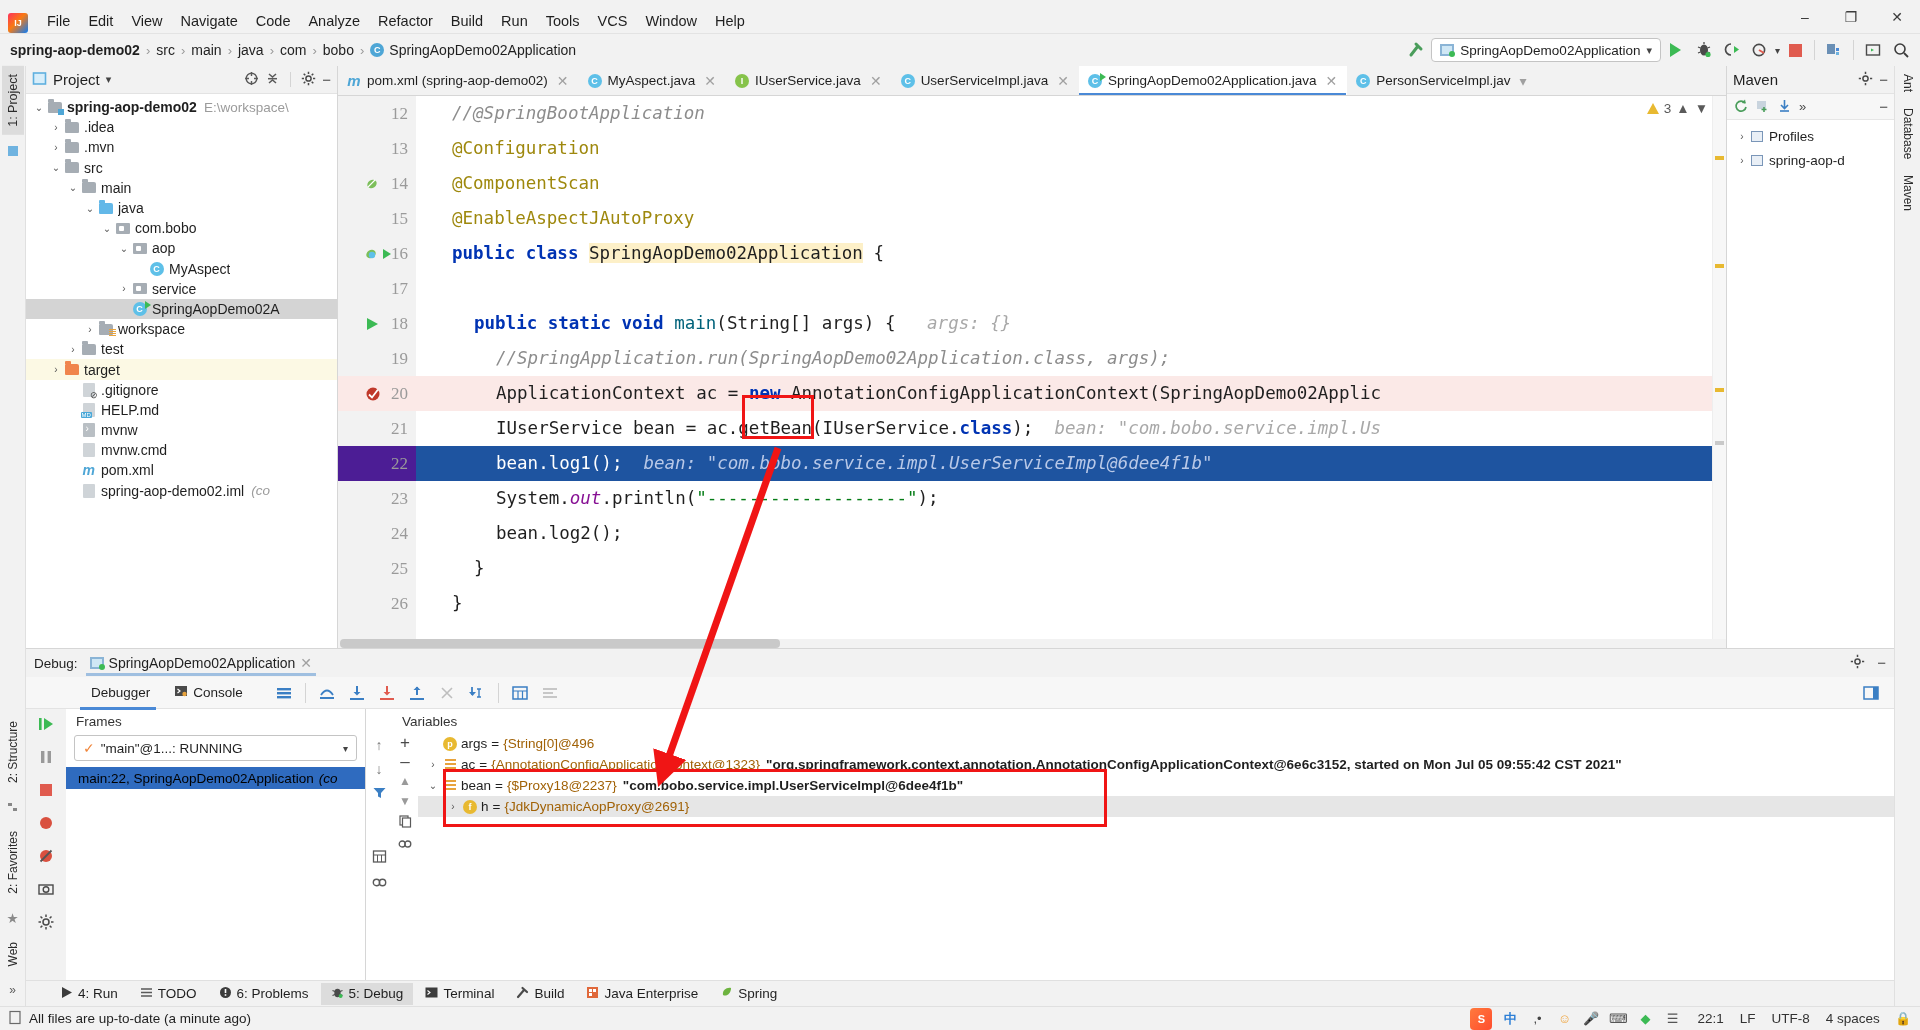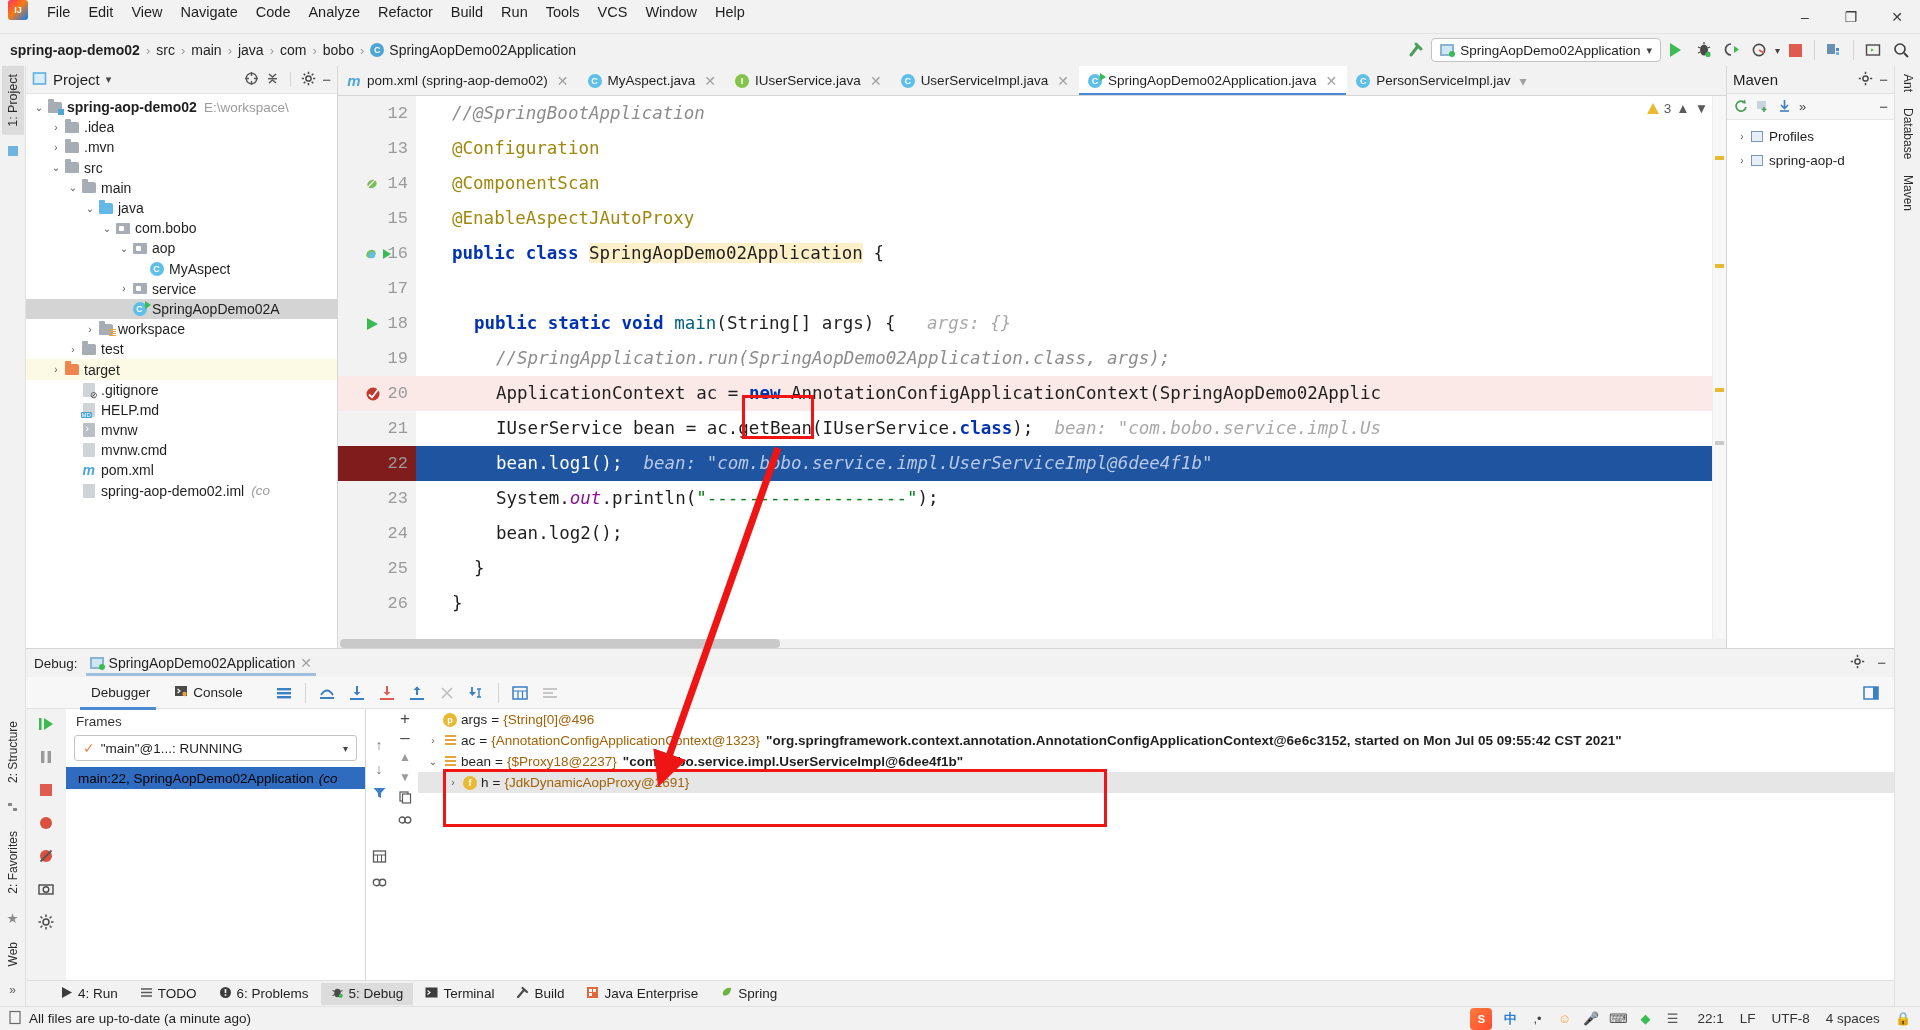--- a/index.html
+++ b/index.html
@@ -9,21 +9,21 @@
     background: #f2f2f2;
     font-family: "Liberation Sans", sans-serif;
     font-size: 13.5px;
     color: #1f1f1f;
     -webkit-font-smoothing: antialiased;
   }
   .app { position: relative; width: 1920px; height: 1030px; display: flex; flex-direction: column; }
 
   
   .menubar {
-    height: 34px; background: #f2f2f2; display: flex; align-items: flex-start;
+    height: 34px; background: #f2f2f2; display: flex; align-items: flex-end;
     padding-left: 8px; position: relative; flex: 0 0 34px;
     border-bottom: 1px solid #e3e3e3;
   }
   .ij-logo {
     width: 20px; height: 20px; margin-right: 10px; border-radius: 3px;
     background: linear-gradient(135deg,#fe315d 0%,#f97a12 45%,#087cfa 100%);
     position: relative; flex: none;
   }
   .ij-logo::after {
     content: "IJ"; position: absolute; inset: 0; color: #fff; font-size: 9px;
@@ -161,21 +161,21 @@
   .tabicon { width: 14px;height:14px;border-radius:50%;background:#5ec0e8;color:#fff;font-size:9px;
     display:flex;align-items:center;justify-content:center;font-weight:bold;flex:none;position:relative; }
   .tabicon.i { background:#86c34a; }
   .tabicon.m { background:none;color:#4ea6d6;font-style:italic;font-size:15px;font-weight:bold; }
   .tabicon .runmark { position:absolute;right:-4px;top:-1px;width:0;height:0;
       border-left:6px solid #3cba54;border-top:4px solid transparent;border-bottom:4px solid transparent; }
 
   .editor-wrap { flex: 1 1 auto; display: flex; position: relative; min-height: 0; overflow: hidden; }
   .gutter {
     width: 78px; flex: none; background: #f2f2f2; position: relative;
-    font-family: Liberation Mono, monospace; font-size: 17px; color: #9a9a9a;
+    font-family: Liberation Serif, serif; font-size: 17px; color: #9a9a9a;
   }
   .codearea {
     flex: 1 1 auto; position: relative; background: #fff; overflow: hidden;
     font-family: "DejaVu Sans Mono", monospace; font-size: 17.5px; line-height: 35px;
     white-space: pre;
   }
   .gline { height: 35px; line-height: 35px; text-align: right; padding-right: 8px; position: relative; }
   .gline .gmark { position: absolute; left: 26px; top: 0; height: 35px; display:flex;align-items:center; }
   .gline .gfold { position: absolute; right: -14px; top: 0; height: 35px; display:flex;align-items:center;color:#b0b0b0;font-size:12px; }
   .cline { height: 35px; padding-left: 14px; position: relative; }
@@ -645,21 +645,21 @@
                     </svg>
                   </span><span>18</span><span class="gfold">▽</span></div>
                 <div class="gline"><span>19</span></div>
                 <div class="gline" style="background: rgb(251, 233, 231);"><span class="gmark">
                     <svg width="18" height="18" viewBox="0 0 18 18">
                       <circle cx="9" cy="9" r="6.5" fill="#c0392b"></circle>
                       <path d="M5 9.5 L8 12.5 L14 4.5" stroke="#fff" stroke-width="1.8" fill="none"></path>
                     </svg>
                   </span><span>20</span></div>
                 <div class="gline"><span>21</span></div>
-                <div class="gline" style="background: #7f1d1d; text-align: right;"><span>22</span></div>
+                <div class="gline" style="background: #4c1d95; text-align: right;"><span>22</span></div>
                 <div class="gline"><span>23</span></div>
                 <div class="gline"><span>24</span></div>
                 <div class="gline"><span>25</span><span class="gfold">⌂</span></div>
                 <div class="gline"><span>26</span></div>
               </div>
             <div class="codearea" id="code-area"><div class="cline" style="padding-left: 36px;"><span class="cmt">//@SpringBootApplication</span></div><div class="cline" style="padding-left: 36px;"><span class="ann">@Configuration</span></div><div class="cline" style="padding-left: 36px;"><span class="ann">@ComponentScan</span></div><div class="cline" style="padding-left: 36px;"><span class="ann">@EnableAspectJAutoProxy</span></div><div class="cline" style="padding-left: 36px;"><span class="k">public class </span><span class="hlword">SpringAopDemo02Application</span> {</div><div class="cline" style="padding-left: 14px;"></div><div class="cline" style="padding-left: 58px;"><span class="k">public static void </span><span style="color:#00627a">main</span>(String[] args) { <span class="hint">&nbsp;&nbsp;args: {}</span></div><div class="cline" style="padding-left: 80px;"><span class="cmt">//SpringApplication.run(SpringAopDemo02Application.class, args);</span></div><div class="cline exec" style="padding-left: 80px;">ApplicationContext ac = <span class="k">new </span>AnnotationConfigApplicationContext(SpringAopDemo02Applic</div><div class="cline" style="padding-left: 80px;">IUserService bean = ac.getBean(IUserService.<span class="k">class</span>);&nbsp;&nbsp;<span class="hint">bean: "com.bobo.service.impl.Us</span></div><div class="cline sel" style="padding-left: 80px;">bean.log1();&nbsp;&nbsp;<span class="hint">bean: "com.bobo.service.impl.UserServiceImpl@6dee4f1b"</span></div><div class="cline" style="padding-left: 80px;">System.<span class="fld">out</span>.println(<span class="str">"-------------------"</span>);</div><div class="cline" style="padding-left: 80px;">bean.log2();</div><div class="cline" style="padding-left: 58px;">}</div><div class="cline" style="padding-left: 36px;">}</div></div>
             <div class="err-stripe">
               <div class="stripe-mark" style="top:60px;background:#e8b931;"></div>
               <div class="stripe-mark" style="top:168px;background:#e8b931;"></div>
               <div class="stripe-mark" style="top:292px;background:#e8b931;"></div>
@@ -910,20 +910,21 @@
             </span>
             <span>
               <svg width="15" height="15" viewBox="0 0 15 15">
                   <ellipse cx="4.5" cy="7.5" rx="3.2" ry="3.2" stroke="#5a5a5a" stroke-width="1.4" fill="none"></ellipse>
                   <ellipse cx="10.5" cy="7.5" rx="3.2" ry="3.2" stroke="#5a5a5a" stroke-width="1.4" fill="none"></ellipse>
                 </svg>
             </span>
           </div>
 
           <div class="vars-pane">
+            <div class="pane-title">Variables</div>
             <div style="display:flex;min-height:0;flex:1;">
               <div style="width:26px;flex:none;display:flex;flex-direction:column;align-items:center;gap:6px;padding-top:2px;">
                 <span style="color:#4a4a4a;font-size:17px;line-height:15px;">+</span>
                 <span style="color:#4a4a4a;font-size:17px;line-height:12px;">–</span>
                 <span style="color:#9a9a9a;font-size:12px;">▲</span>
                 <span style="color:#9a9a9a;font-size:12px;">▼</span>
                 <span>
                   <svg width="14" height="14" viewBox="0 0 14 14">
                       <rect x="2" y="2" width="8" height="9" stroke="#5a5a5a" stroke-width="1.2" fill="none"></rect>
                       <rect x="4.5" y="4" width="8" height="9" stroke="#5a5a5a" stroke-width="1.2" fill="#fff"></rect>

